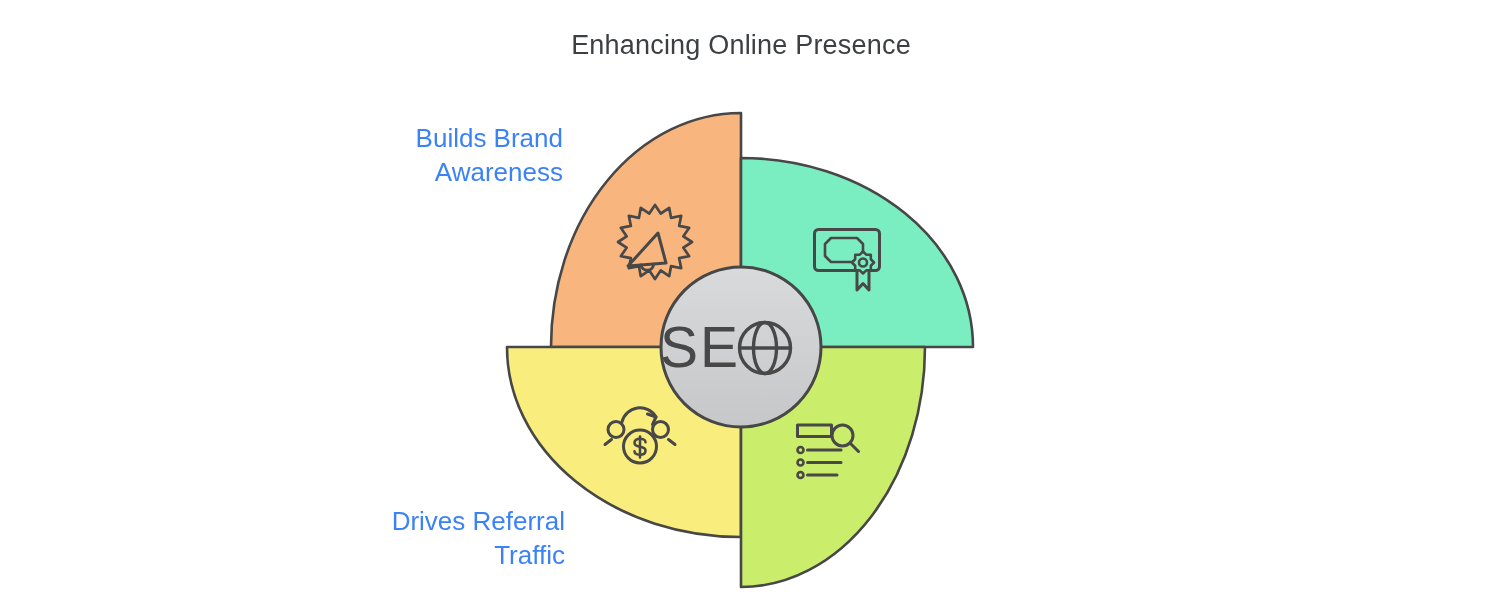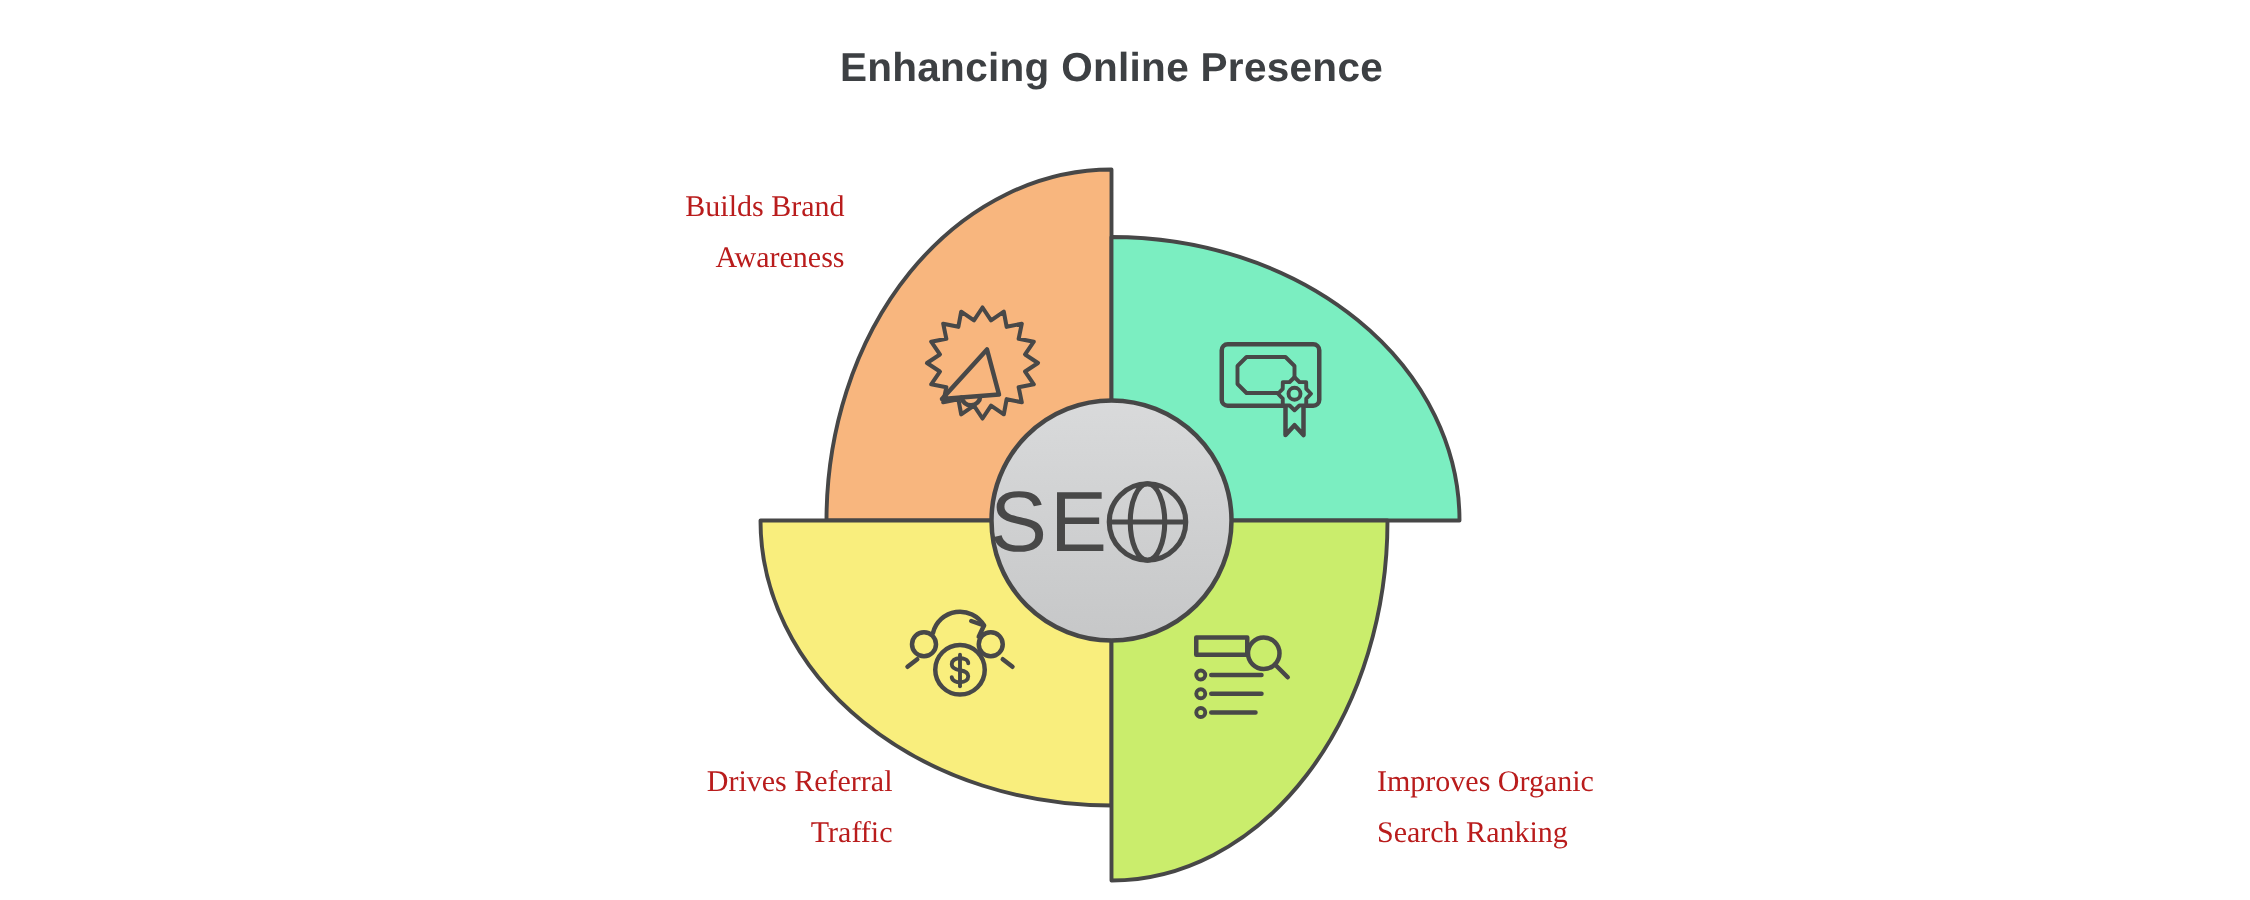--- a/index.html
+++ b/index.html
@@ -10,50 +10,47 @@
     background: #ffffff;
     overflow: hidden;
     font-family: "Liberation Sans", sans-serif;
   }
   .stage svg { position: absolute; left: 0; top: 0; }
   .title {
     position: absolute;
     left: 0; top: 30px; width: 1482px;
     text-align: center;
     font-size: 27px;
-    font-weight: 700;
+    font-weight: 400;
     color: #3d4043;
     letter-spacing: 0.2px;
   }
   .seg-label {
     position: absolute;
-    font-size: 20px;
+    font-size: 26px;
     line-height: 34px;
-    color: #b91c1c;
+    color: #3b82f6;
     white-space: pre-line;
-    font-family: Liberation Serif, serif;
   }
   .label-tl { right: 937px; top: 121px; text-align: right; }
   .label-tr { left: 918px;  top: 121px; text-align: left; }
-  .label-bl { right: 905px; top: 504px; text-align: right; }
+  .label-bl { right: 935px; top: 504px; text-align: right; }
   .label-br { left: 918px;  top: 504px; text-align: left; }
 </style>
 </head>
 <body>
 
 <div class="stage">
 
   <div class="title">Enhancing Online Presence</div>
 
   <div class="seg-label label-tl">Builds Brand
 Awareness</div>
   <div class="seg-label label-bl">Drives Referral
 Traffic</div>
-  <div class="seg-label label-br">Improves Organic
-Search Ranking</div>
 
   <svg width="1500" height="600" viewBox="0 0 1500 600">
     <defs>
       <linearGradient id="centerGrad" x1="0" y1="0" x2="0" y2="1">
         <stop offset="0" stop-color="#d9dadb"></stop>
         <stop offset="1" stop-color="#c6c7c8"></stop>
       </linearGradient>
     </defs>
 
     <g stroke-width="2.6" stroke-linejoin="round" stroke="#474747">

